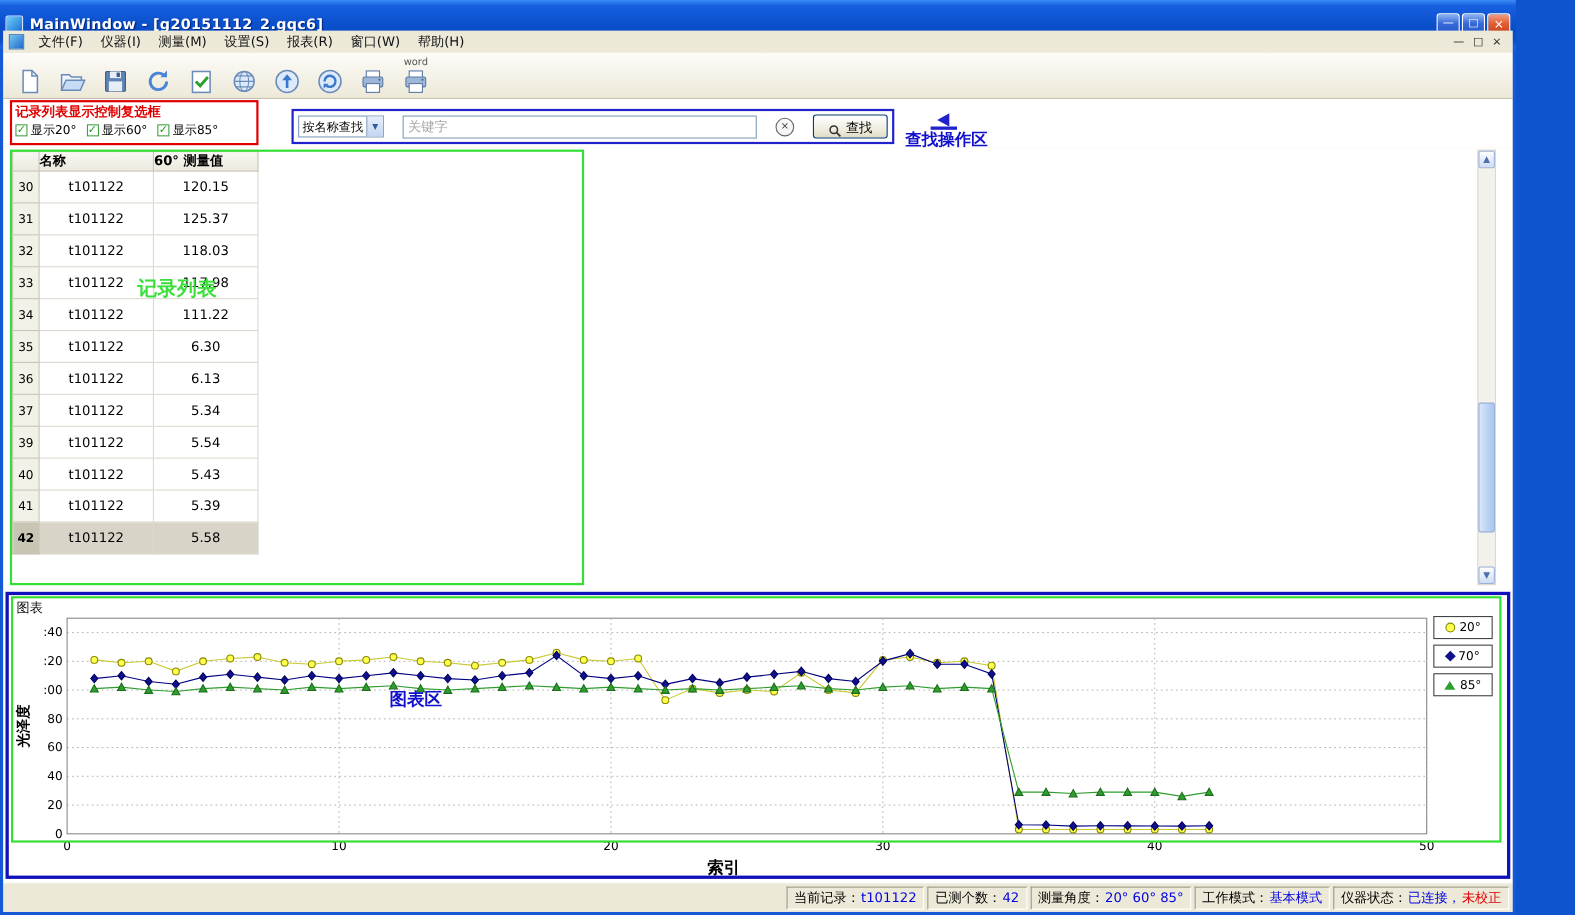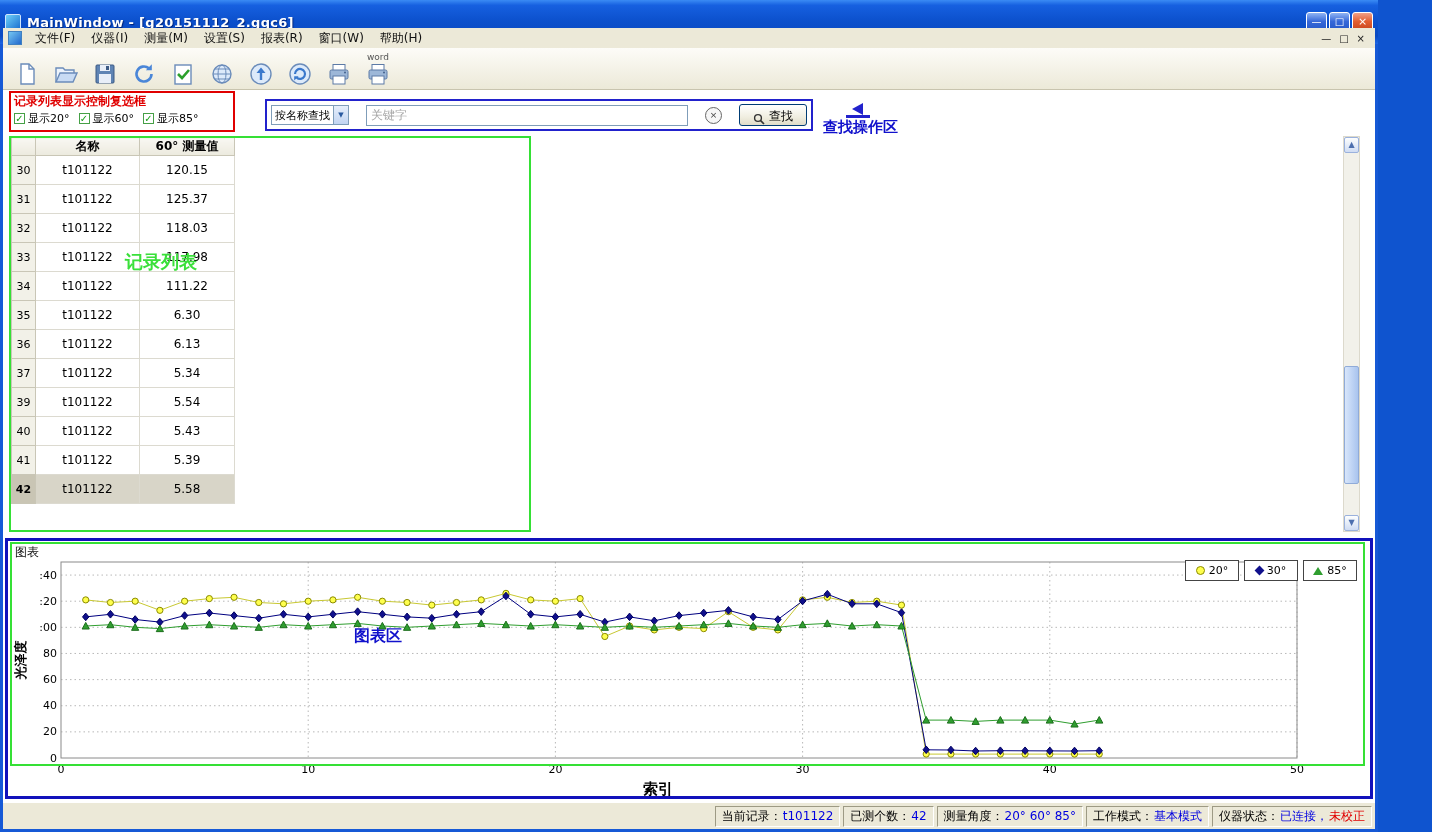--- a/index.html
+++ b/index.html
@@ -78,21 +78,21 @@
     border-right:11px solid #2222cc; }
   .arrow-line { width:24px; height:3px; background:#2222cc; }
   .blue-note { color:#1111cc; font-weight:bold; font-size:15px; margin-left:6px; white-space:nowrap; }
 
   
   .green-box { position:absolute; left:6px; top:2px; width:522px; height:396px; border:2px solid #35e035;
     pointer-events:none; z-index:5; }
   .rec-table { position:absolute; left:8px; top:3px; border-collapse:collapse; font-size:12px; z-index:1;
     background:#fff; }
   .rec-table th { background:linear-gradient(180deg,#f8f7f2,#eceade); font-weight:bold; height:18px;
-    border:1px solid #c9c6b6; text-align:center; font-size:12px; }
+    border:1px solid #c9c6b6; text-align:left; font-size:12px; }
   .rec-table td { height:29px; background:#fff; border:1px solid #dcdad0; text-align:center; }
   .rec-table .c0 { width:24px; }
   .rec-table .c1 { width:104px; }
   .rec-table .c2 { width:95px; }
   .rec-table td.c0 { background:#f2f1e8; border:1px solid #c9c6b6; font-size:11px; }
   .rec-table tr.selected td { background:#d8d5c8; }
   .rec-table tr.selected td.c0 { background:#c9c5b4; font-weight:bold; }
   .green-note { position:absolute; left:122px; top:116px; color:#3ae03a; font-size:18px; font-weight:bold;
     z-index:6; white-space:nowrap; }
 
@@ -108,21 +108,21 @@
 
   
   .blue-box { position:absolute; left:2px; top:2px; right:2px; bottom:3px; border:3px solid #1111bb;
     pointer-events:none; z-index:8; }
   .green-chart-box { position:absolute; left:7px; top:6px; right:10px; bottom:36px; border:2px solid #35e035;
     pointer-events:none; z-index:7; }
   .chart-caption { position:absolute; left:12px; top:8px; font-size:12px; color:#111; z-index:3; }
   #chart-svg { position:absolute; left:10px; top:20px; z-index:2; }
   .xlabel { position:absolute; left:0; top:244px; width:1310px; text-align:center; font-size:15px;
     font-weight:bold; z-index:3; }
-  .legend { position:absolute; right:18px; top:24px; display:flex; flex-direction:row; gap:5px; z-index:3; }
+  .legend { position:absolute; right:18px; top:24px; display:flex; flex-direction:column; gap:5px; z-index:3; }
   .legend-item { width:54px; height:21px; border:1px solid #444; background:#fff; font-size:11px;
     display:flex; align-items:center; justify-content:center; gap:4px; }
   .lg-circle { width:9px; height:9px; border-radius:50%; background:#ffff4d; border:1px solid #8a8a00; }
   .lg-diamond { width:7px; height:7px; background:#10108c; transform:rotate(45deg); }
   .lg-triangle { width:0; height:0; border-left:5px solid transparent; border-right:5px solid transparent;
     border-bottom:8px solid #2f9e2f; }
   .chart-note { position:absolute; left:345px; top:90px; font-size:16px; z-index:9; }
 
   
   .status-box { height:21px; border:1px solid; border-color:#9d9a84 #ffffff #ffffff #9d9a84;
@@ -526,21 +526,21 @@
           <path d="M1086.24 160.5066666666667L1089.84 167.10666666666668L1082.64 167.10666666666668Z" fill="#2f9e2f" stroke="#1c6e1c"></path>
         </svg>
       <div class="xlabel">索引</div>
       <div class="legend">
         <div class="legend-item">
           <span class="lg-circle"></span>
           <span>20°</span>
         </div>
         <div class="legend-item">
           <span class="lg-diamond"></span>
-          <span>30°</span>
+          <span>70°</span>
         </div>
         <div class="legend-item">
           <span class="lg-triangle"></span>
           <span>85°</span>
         </div>
       </div>
       <div class="chart-note blue-note">图表区</div>
     </div>
 
     <div class="statusbar">

